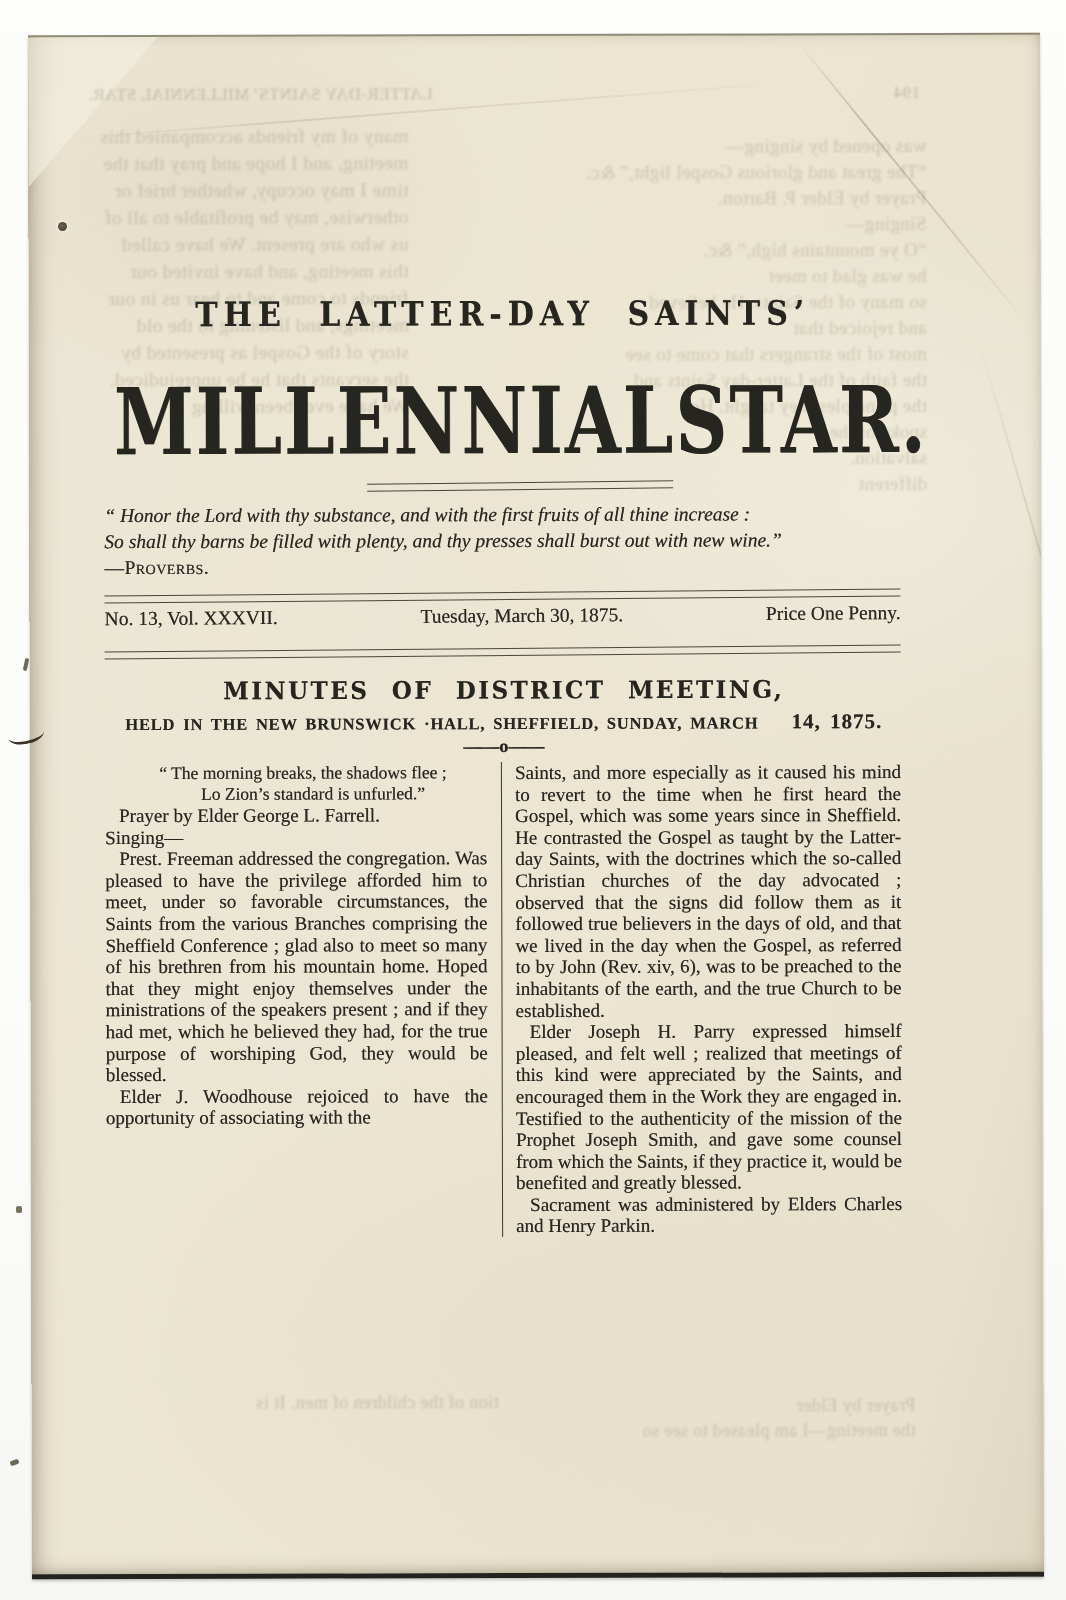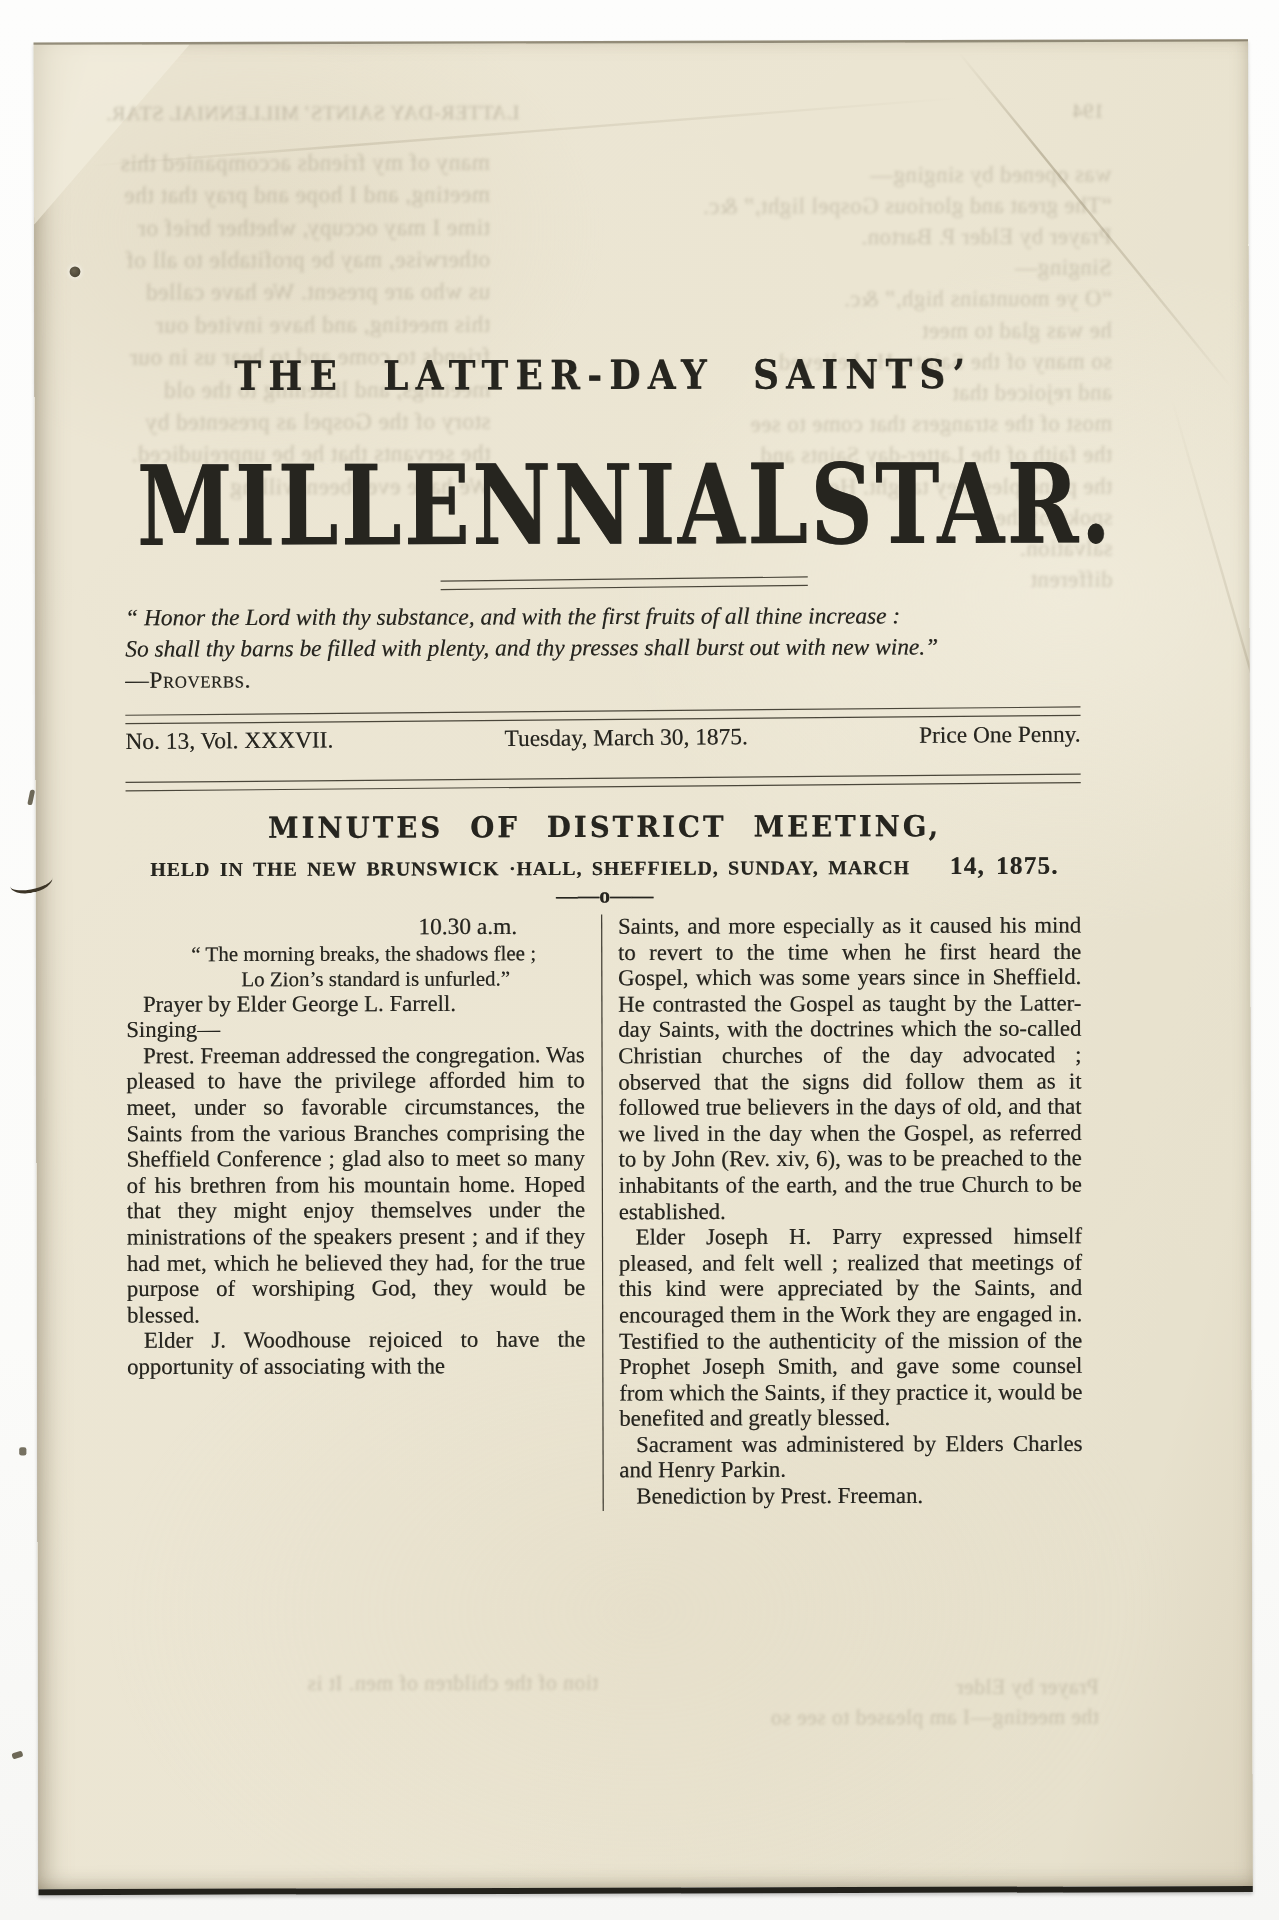--- a/index.html
+++ b/index.html
@@ -155,33 +155,31 @@
   <div class="rule-double rule-b"></div>
 
   <div class="ink article-title">MINUTES OF DISTRICT MEETING,</div>
   <div class="ink article-subtitle">
     <span>HELD IN THE NEW BRUNSWICK ·HALL, SHEFFIELD, SUNDAY, MARCH</span><span class="big-date"> 14, 1875.</span>
   </div>
   <div class="ink ornament">——o——</div>
 
   <div class="ink columns">
     <div class="col-l">
-      <p class="p-time">10.30 a.m.</p>
       <p class="p-hymn prewrap">“ The morning breaks, the shadows flee ;
 Lo Zion’s standard is unfurled.”</p>
       <p class="p-indent prewrap">Prayer by Elder George L. Farrell.
 Singing—</p>
       <p class="p-indent">Prest. Freeman addressed the congregation.  Was pleased to have the privilege afforded him to meet, under so favorable circumstances, the Saints from the various Branches comprising the Sheffield Conference ;  glad also to meet so many of his brethren from his mountain home.  Hoped that they might enjoy themselves under the ministrations of the speakers present ; and if they had met, which he believed they had, for the true purpose of worshiping God, they would be blessed.</p>
       <p class="p-indent">Elder J. Woodhouse rejoiced to have the opportunity of associating with the</p>
     </div>
     <div class="col-r">
       <p>Saints, and more especially as it caused his mind to revert to the time when he first heard the Gospel, which was some years since in Sheffield.  He contrasted the Gospel as taught by the Latter-day Saints, with the doctrines which the so-called Christian churches of the day advocated ;  observed that the signs did follow them as it followed true believers in the days of old, and that we lived in the day when the Gospel, as referred to by John (Rev. xiv, 6), was to be preached to the inhabitants of the earth, and the true Church to be established.</p>
       <p class="p-indent">Elder Joseph H. Parry expressed himself pleased, and felt well ;  realized that meetings of this kind were appreciated by the Saints, and encouraged them in the Work they are engaged in.  Testified to the authenticity of the mission of the Prophet Joseph Smith, and gave some counsel from which the Saints, if they practice it, would be benefited and greatly blessed.</p>
       <p class="p-indent">Sacrament was administered by Elders Charles and Henry Parkin.</p>
-      <p class="p-indent">Benediction by Prest. Freeman.</p>
     </div>
   </div>
 
 </div>
 
 <div class="punch-hole" style="left:58px;top:222px;"></div>
 <div class="staple"></div>
 <div class="edge-mark m1"></div>
 <div class="edge-mark m2"></div>
 <div class="edge-mark m3"></div>

